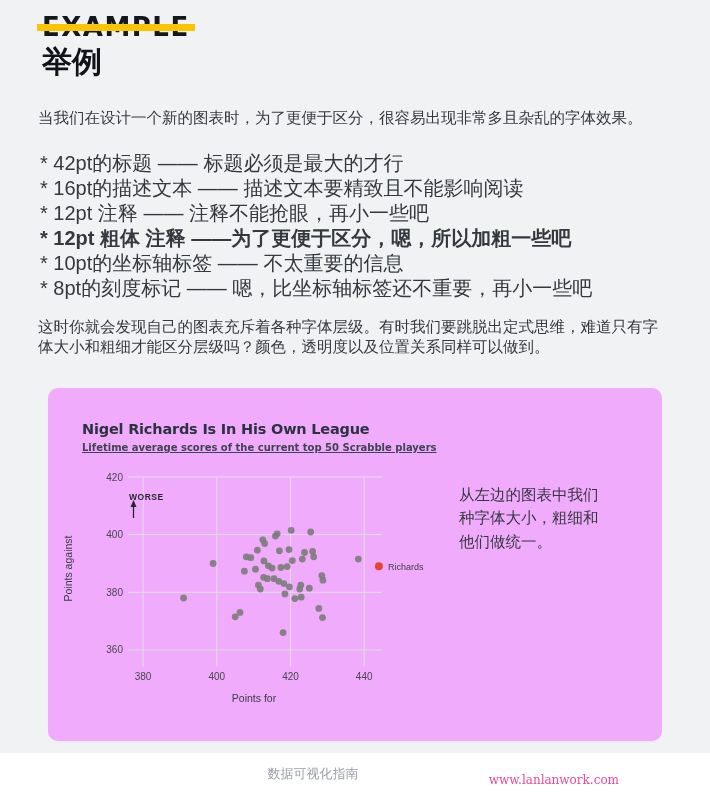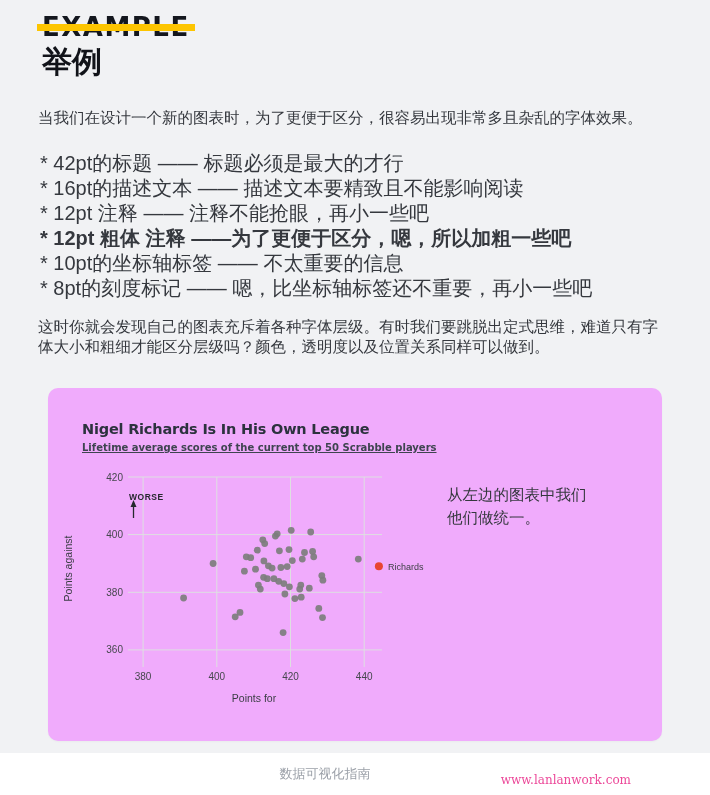--- a/index.html
+++ b/index.html
@@ -37,30 +37,30 @@
   .chart-title {
     font-family:"DejaVu Sans","Liberation Sans",sans-serif;
     font-size:14.5px; font-weight:800; letter-spacing:-0.2px; color:#2c323e; line-height:1.2;
   }
   .chart-subtitle {
     font-family:"DejaVu Sans","Liberation Sans",sans-serif;
     font-size:10px; font-weight:700; color:#3e4450; margin-top:4px;text-decoration:underline;
   }
   .chart-row { display:flex; align-items:flex-start; }
   .scatter-svg { display:block; width:375px; height:250px; margin:13px 0 0 -22px; }
-  .side-note { width:156px; margin:30px 0 0 12px; font-size:15.5px; line-height:23.5px; color:#35383e; }
+  .side-note { width:156px; margin:30px 0 0 24px; font-size:15.5px; line-height:23.5px; color:#35383e; }
   
   .tick { font-family:"Liberation Sans","DejaVu Sans",sans-serif; font-size:10px; fill:#45474d; }
   .axis-title { font-family:"Liberation Sans","DejaVu Sans",sans-serif; font-size:10.5px; fill:#3a3d44; }
   .worse-label { font-family:"Liberation Sans","DejaVu Sans",sans-serif; font-size:8.5px; font-weight:700; letter-spacing:0.5px; fill:#26282e; }
   .richards-label { font-family:"Liberation Sans","DejaVu Sans",sans-serif; font-size:9px; fill:#3d3f45; }
   .grid { stroke:#dedfe1; stroke-width:1; }
   
   .footer { position:relative; width:626px; height:42px; background:#ffffff;
-    display:flex; align-items:center; justify-content:center;margin-left:12px; }
+    display:flex; align-items:center; justify-content:center; }
   .footer-caption { font-size:13px; color:#9ba0a8; }
   .footer-url {
     position:absolute; right:7px; bottom:8px;
     font-family:"DejaVu Serif","Liberation Serif",serif;
     font-size:12px; color:#ec4899;
   }
 </style>
 </head>
 <body>
 
@@ -158,20 +158,21 @@
           <circle cx="258.8" cy="142.4" r="3.4" fill="#7d7d7d" fill-opacity="0.92"></circle>
           <circle cx="261.8" cy="109.6" r="3.4" fill="#7d7d7d" fill-opacity="0.92"></circle>
           <circle cx="262.9" cy="114.2" r="3.4" fill="#7d7d7d" fill-opacity="0.92"></circle>
           <circle cx="262.5" cy="151.6" r="3.4" fill="#7d7d7d" fill-opacity="0.92"></circle>
           <circle cx="298.3" cy="93.1" r="3.4" fill="#7d7d7d" fill-opacity="0.92"></circle>
           <circle cx="318.9" cy="100.3" r="4" fill="#e73c1e" fill-opacity="0.92"></circle>
           <text class="richards-label" x="327.9" y="103.5">Richards</text>
         </svg>
       <div class="side-note">
         <div>从左边的图表中我们</div>
+        <div>种字体大小，粗细和</div>
         <div>他们做统一。</div>
       </div>
     </div>
   </div>
 
 </div>
 
 <div class="footer">
   <span class="footer-caption">数据可视化指南</span>
   <span class="footer-url">www.lanlanwork.com</span>

